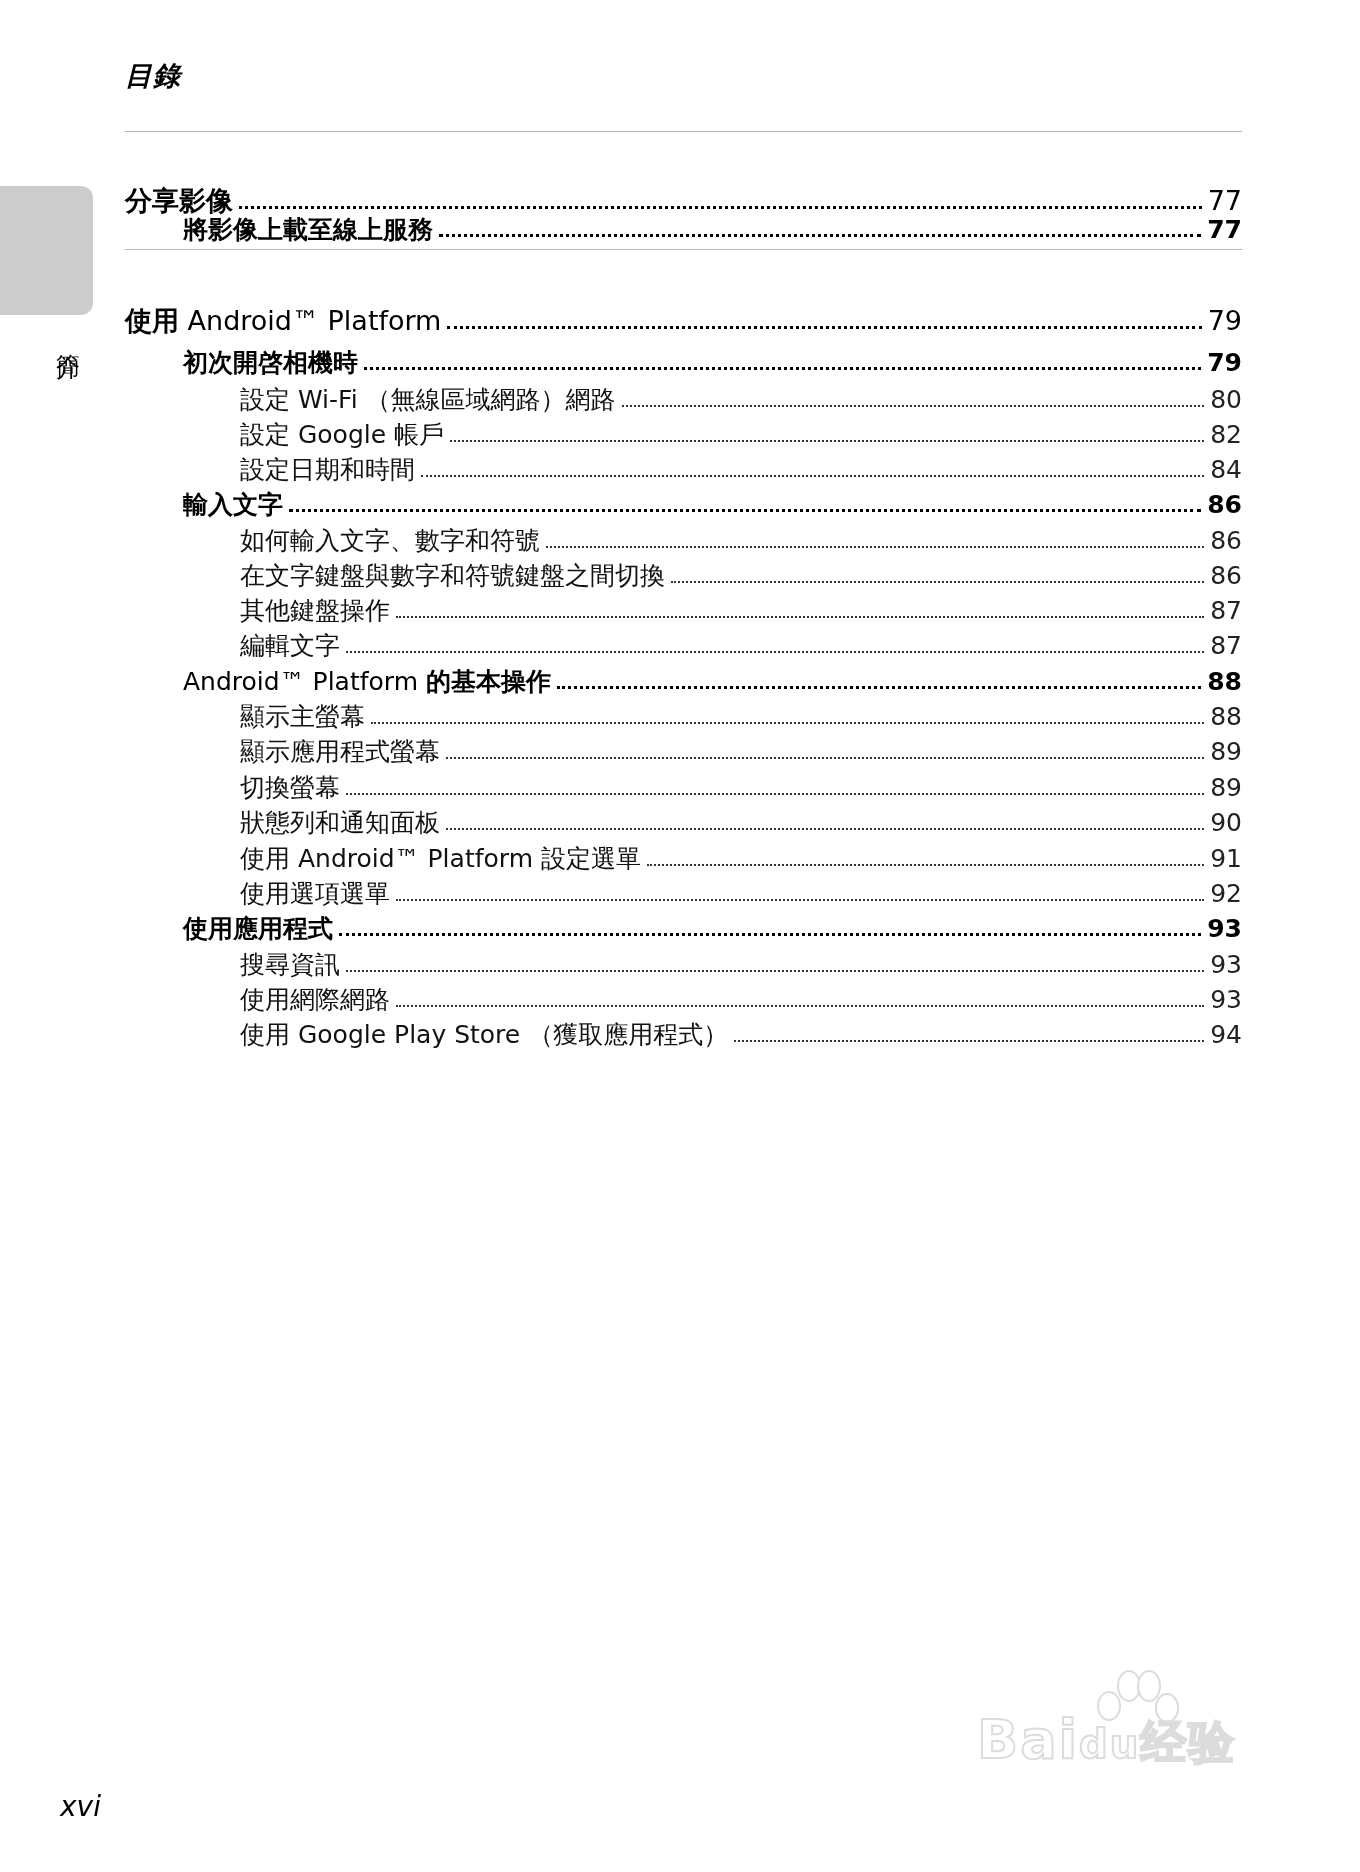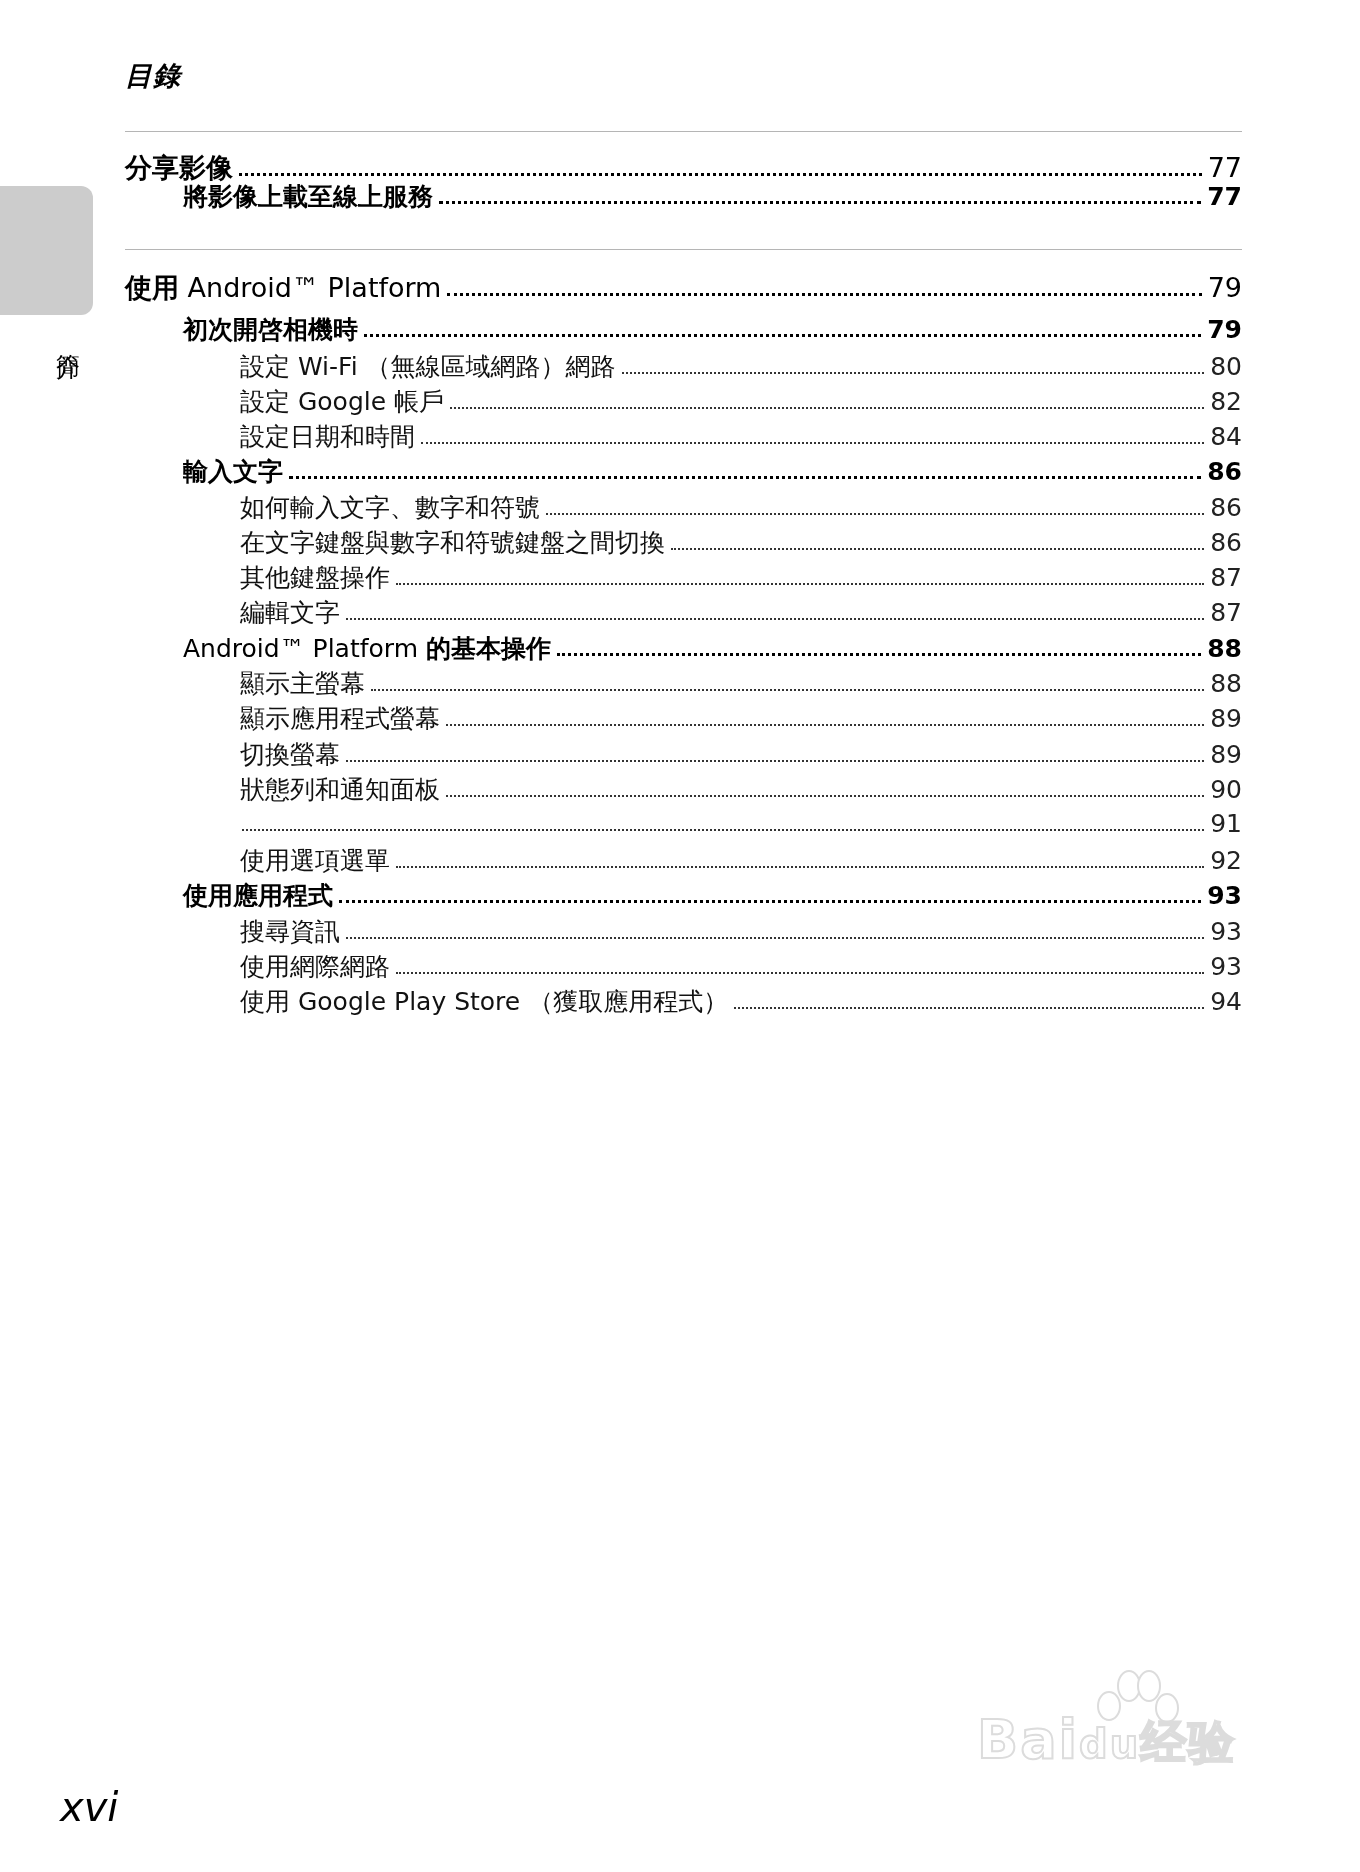--- a/index.html
+++ b/index.html
@@ -22,21 +22,21 @@
   }
   .rule {
     position: absolute; left: 125px; width: 1117px; height: 0;
     border-top: 1.5px solid #b5b5b5;
   }
   .toc {
     position: absolute; left: 0; top: 0; width: 1360px;
   }
   .toc-row {
     position: absolute; display: flex; align-items: baseline;
-    right: 118px; white-space: nowrap;
+    right: 118px; white-space: nowrap; margin-top: 33px;
   }
   .toc-row .txt { flex: 0 0 auto; padding-right: 4px; }
   .toc-row .leader {
     flex: 1 1 auto; overflow: hidden; margin: 0 6px 0 2px;
     border-bottom: 2px dotted #000; height: 0; align-self: baseline;
     position: relative; top: -1px;
   }
   .toc-row .pg { flex: 0 0 auto; text-align: right; }
   .lvl1 { left: 125px; font-size: 27px; }
   .lvl1 .txt { font-weight: normal; }
@@ -45,21 +45,21 @@
   .lvl1 .pg { font-size: 27px; }
   .lvl2 { left: 183px; font-size: 25px; }
   .lvl2 .leader { border-bottom: 3px dotted #000; }
   .lvl2 .pg { font-weight: bold; font-size: 25px; }
   .lvl3 { left: 240px; font-size: 25px; font-weight: normal; color: #111; }
   .lvl3 .txt { font-weight: normal; }
   .lvl3 .leader { border-bottom: 2px dotted #333; }
   .lvl3 .pg { font-weight: normal; color: #222; }
   .folio {
     position: absolute; left: 60px; top: 1790px;
-    font-size: 40px; font-style: italic; line-height: 34px;
+    font-size: 28px; font-style: italic; line-height: 34px;
   }
   .watermark {
     position: absolute; left: 965px; top: 1668px; width: 320px; height: 150px;
     color: #ffffff; pointer-events: none; margin-left: 12px;
   }
   .wm-logo {
     position: absolute; left: 0; top: 40px; font-size: 54px; font-weight: bold;
     color: #fff; -webkit-text-stroke: 2px #dcdcdc; letter-spacing: 2px;
     font-family: "DejaVu Sans", sans-serif;
   }
@@ -170,20 +170,21 @@
     <span class="txt">切換螢幕</span>
     <span class="leader"></span>
     <span class="pg">89</span>
   </div>
   <div class="toc-row lvl3" style="top:773px">
     <span class="txt">狀態列和通知面板</span>
     <span class="leader"></span>
     <span class="pg">90</span>
   </div>
   <div class="toc-row lvl3" style="top:809px">
+    <span class="txt">使用 Android™ Platform 設定選單</span>
     <span class="leader"></span>
     <span class="pg">91</span>
   </div>
   <div class="toc-row lvl3" style="top:844px">
     <span class="txt">使用選項選單</span>
     <span class="leader"></span>
     <span class="pg">92</span>
   </div>
 
   <div class="toc-row lvl2" style="top:879px">

